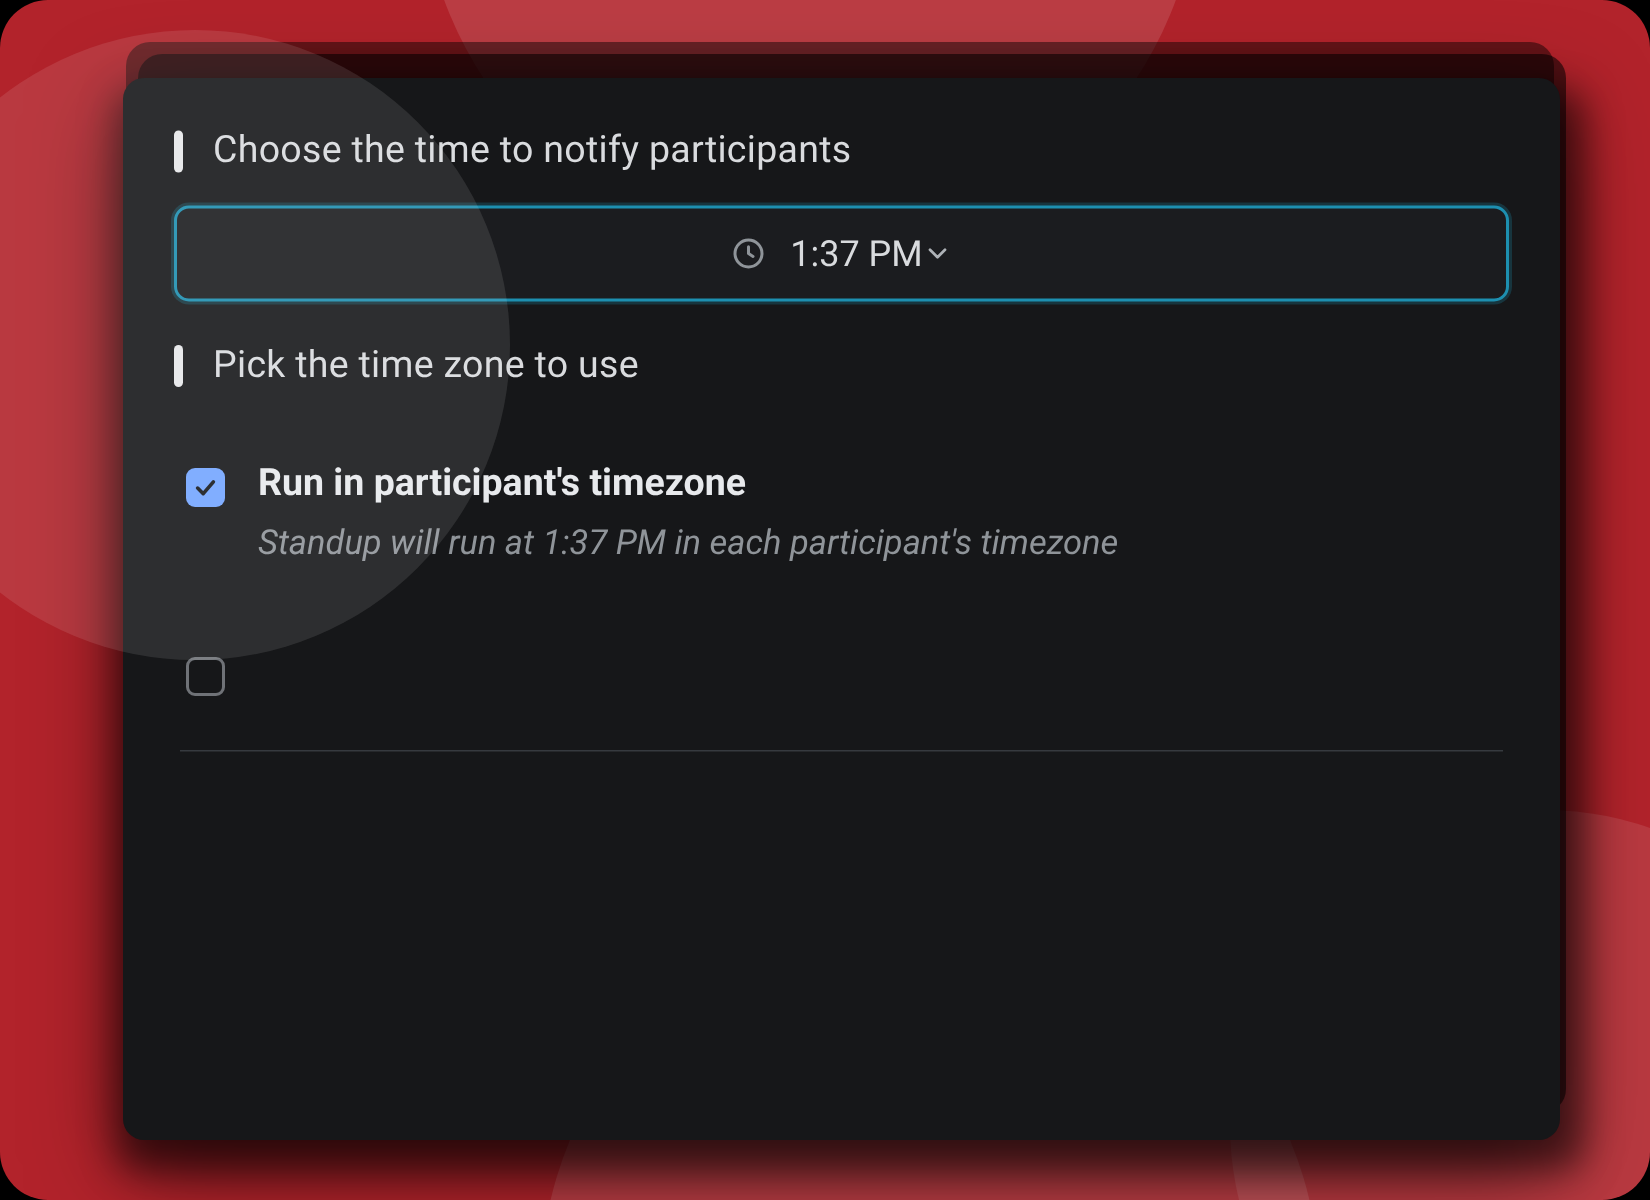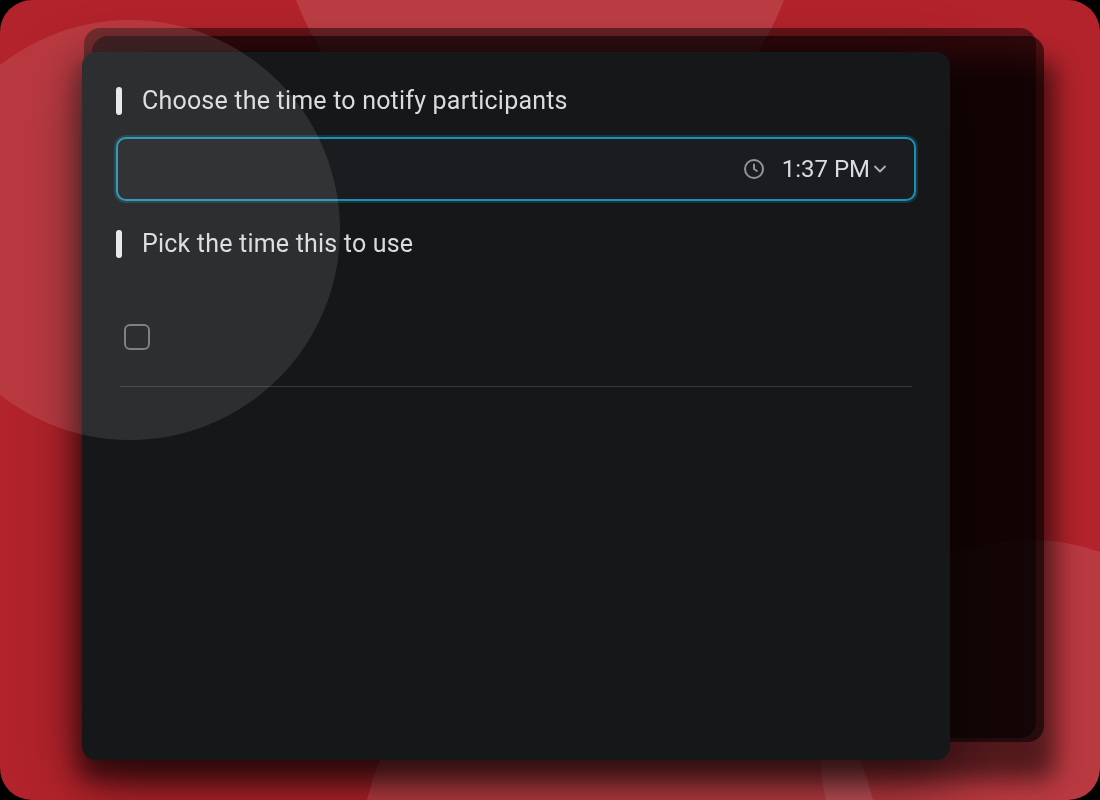--- a/index.html
+++ b/index.html
@@ -45,21 +45,21 @@
     left: 78px; top: 60px;
     width: 978px; height: 720px;
     border-radius: 16px;
     background: rgba(0,0,0,0.55);
     filter: blur(12px);
   }
 
   .card {
     position: absolute;
     left: 82px; top: 52px;
-    width: 868px; height: 708px;
+    width: 958px; height: 708px;
     background: #161719;
     border-radius: 14px;
     padding: 34px 34px 20px 34px;
     color: #d6d8db;
     box-shadow: 0 20px 60px rgba(0,0,0,0.55);
   }
 
   .section-heading {
     display: flex;
     align-items: center;
@@ -74,21 +74,21 @@
   .section-heading .label {
     font-size: 25px;
     font-weight: 400;
     color: #d9dbde;
     letter-spacing: 0.2px;
   }
 
   .time-select {
     display: flex;
     align-items: center;
-    justify-content: flex-end;
+    justify-content: center;
     width: 100%;
     height: 64px;
     padding: 0 24px;
     border-radius: 10px;
     background: #1b1c1f;
     border: 2px solid #1d8fb0;
     box-shadow: 0 0 0 2px rgba(29,143,176,0.25);
     cursor: pointer;
     margin-bottom: 28px;
   }
@@ -183,25 +183,36 @@
       </div>
       <span class="chevron-icon">
         <svg width="20" height="20" viewBox="0 0 24 24" fill="none" stroke="#aeb2b7" stroke-width="2.2" stroke-linecap="round" stroke-linejoin="round">
           <polyline points="6 9 12 15 18 9"></polyline>
         </svg>
       </span>
     </div>
 
     <div class="section-heading">
       <div class="pill"></div>
-      <div class="label">Pick the time this to use</div>
+      <div class="label">Pick the time zone to use</div>
     </div>
 
     <div class="options">
 
+      <div class="option">
+        <div class="checkbox checked">
+          <svg width="18" height="18" viewBox="0 0 24 24" fill="none" stroke="#16181b" stroke-width="3.2" stroke-linecap="round" stroke-linejoin="round">
+            <polyline points="5 12.5 10 17.5 19 7"></polyline>
+          </svg>
+        </div>
+        <div class="texts">
+          <div class="title">Run in participant's timezone</div>
+          <div class="desc">Standup will run at 1:37 PM in each participant's timezone</div>
+        </div>
+      </div>
 
       <div class="option second">
         <div class="checkbox unchecked"></div>
       </div>
 
     </div>
 
     <div class="divider"></div>
 
   </div>

